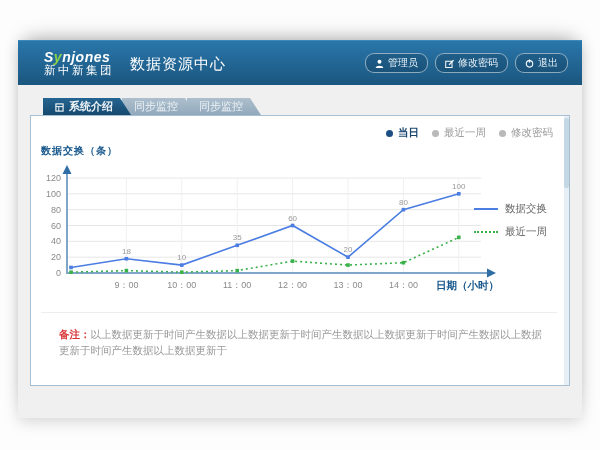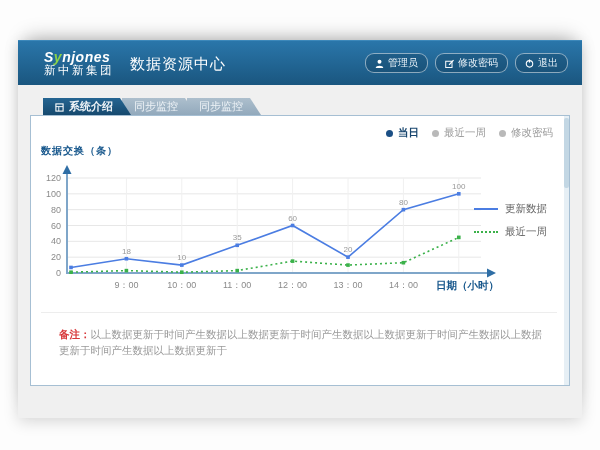--- a/index.html
+++ b/index.html
@@ -208,21 +208,21 @@
               <rect x="253.79999999999998" y="96.325" width="3.6" height="3.6" fill="#3bb14a"></rect>
               <rect x="309.2" y="100.28333333333333" width="3.6" height="3.6" fill="#3bb14a"></rect>
               <rect x="364.59999999999997" y="97.90833333333333" width="3.6" height="3.6" fill="#3bb14a"></rect>
               <rect x="420" y="72.575" width="3.6" height="3.6" fill="#3bb14a"></rect>
             </svg>
         </div>
 
         <div class="legend" id="legend">
             <div class="leg-row">
               <span class="leg-line" style="border-top-color: rgb(75, 125, 226); border-top-style: solid;"></span>
-              <span>更新数据</span>
+              <span>数据交换</span>
             </div>
             <div class="leg-row">
               <span class="leg-line" style="border-top-color: rgb(59, 177, 74); border-top-style: dotted;"></span>
               <span>最近一周</span>
             </div>
           </div>
 
         <div class="divider"></div>
 
         <p class="note">

